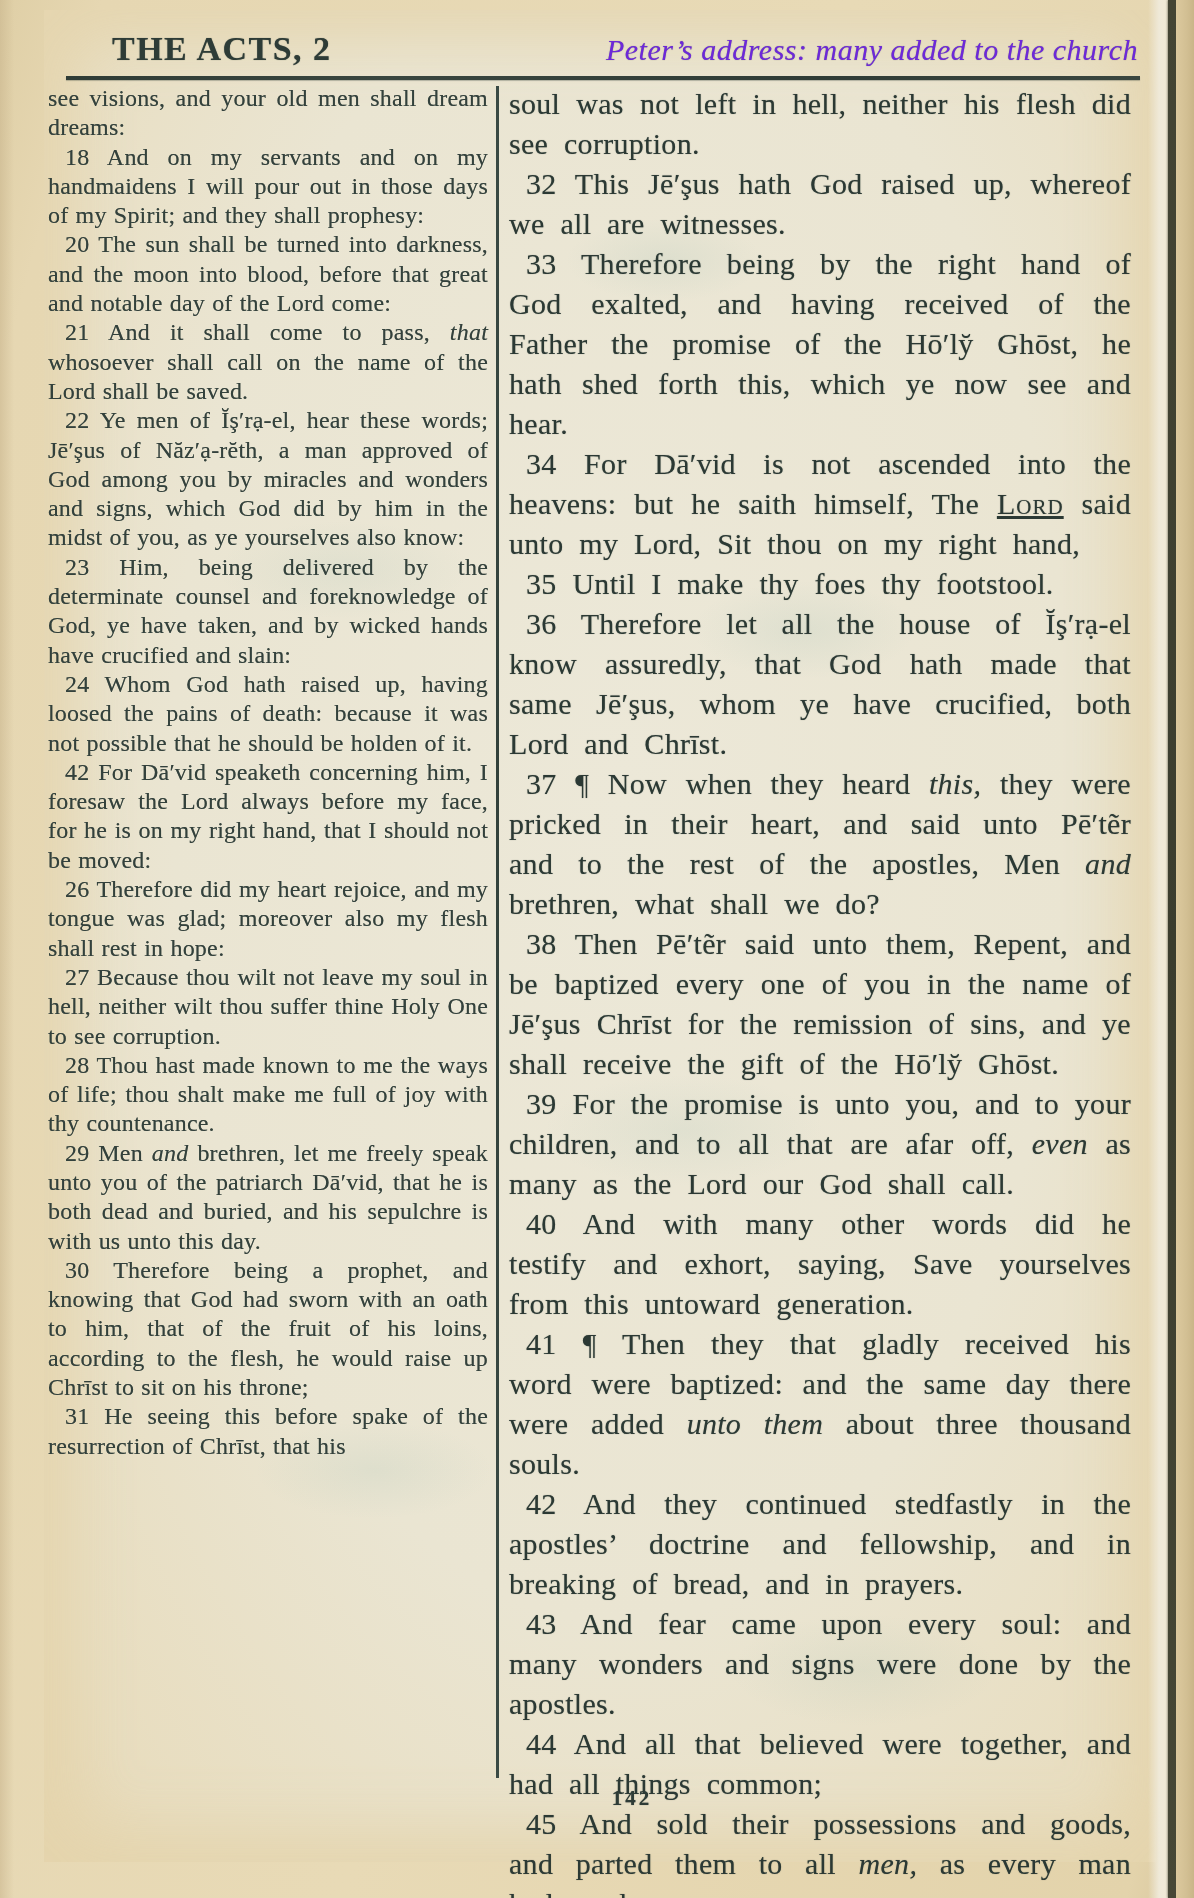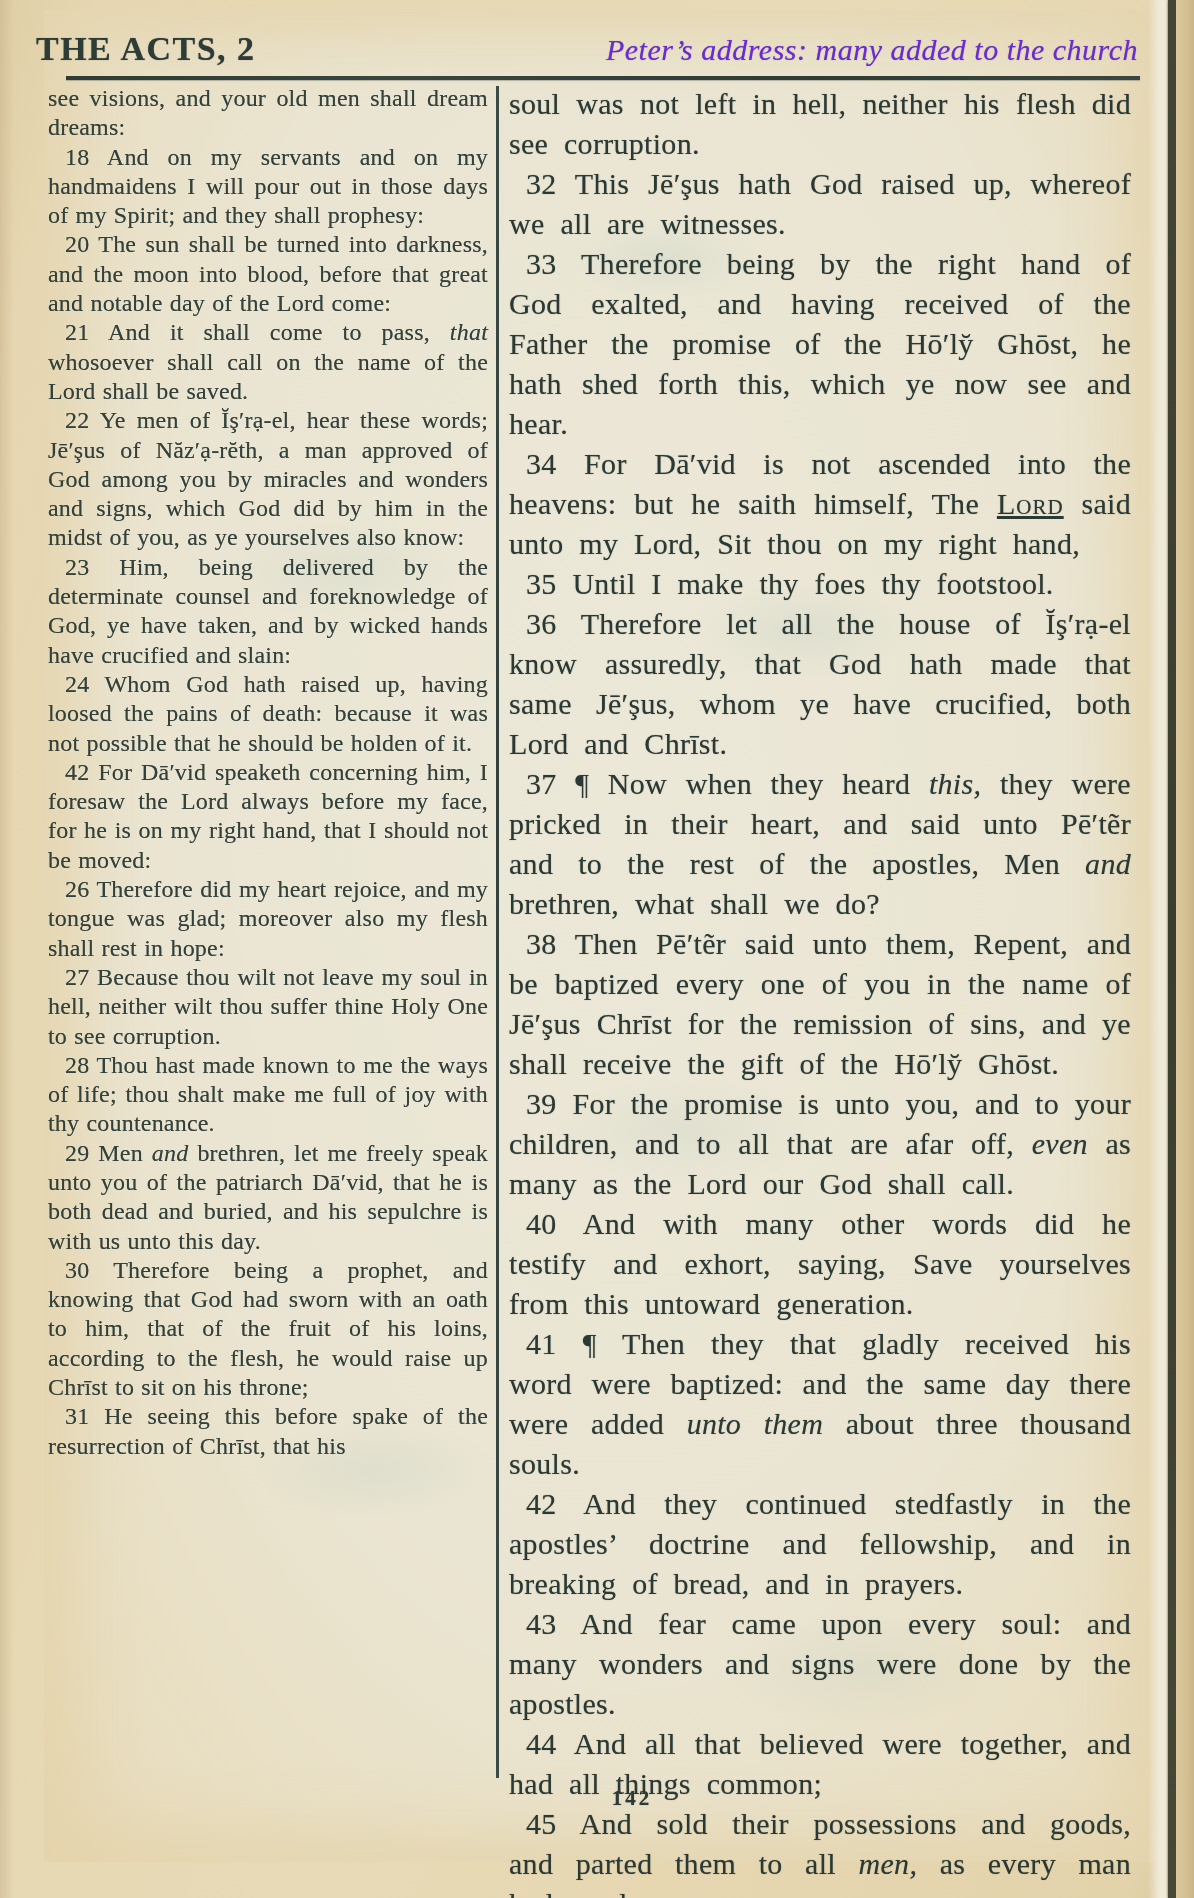--- a/index.html
+++ b/index.html
@@ -23,21 +23,21 @@
       radial-gradient(140px 60px at 620px 250px,rgba(125,170,160,.12),transparent 70%),
       radial-gradient(180px 70px at 300px 560px,rgba(125,170,160,.10),transparent 70%),
       radial-gradient(160px 70px at 760px 620px,rgba(125,170,160,.12),transparent 70%),
       radial-gradient(200px 80px at 640px 1120px,rgba(125,170,160,.10),transparent 70%),
       radial-gradient(170px 70px at 330px 1460px,rgba(125,170,160,.11),transparent 70%),
       radial-gradient(190px 80px at 820px 1660px,rgba(125,170,160,.10),transparent 70%);
   }
   .header{
     position:relative;
     display:flex;align-items:baseline;
-    padding:30px 56px 0 36px;
+    padding:30px 56px 0 112px;
     justify-content:flex-end;
   }
   .book-title{
     font-weight:bold;font-size:34px;letter-spacing:1.5px;
     color:#2e3c37;text-shadow:0 0 1px rgba(46,60,55,.6);
   }
   .running-head{
     margin-left:auto;font-style:italic;font-size:30px;
     color:#6d28d9;text-shadow:0 0 1px rgba(46,60,55,.5);
     letter-spacing:.5px;

